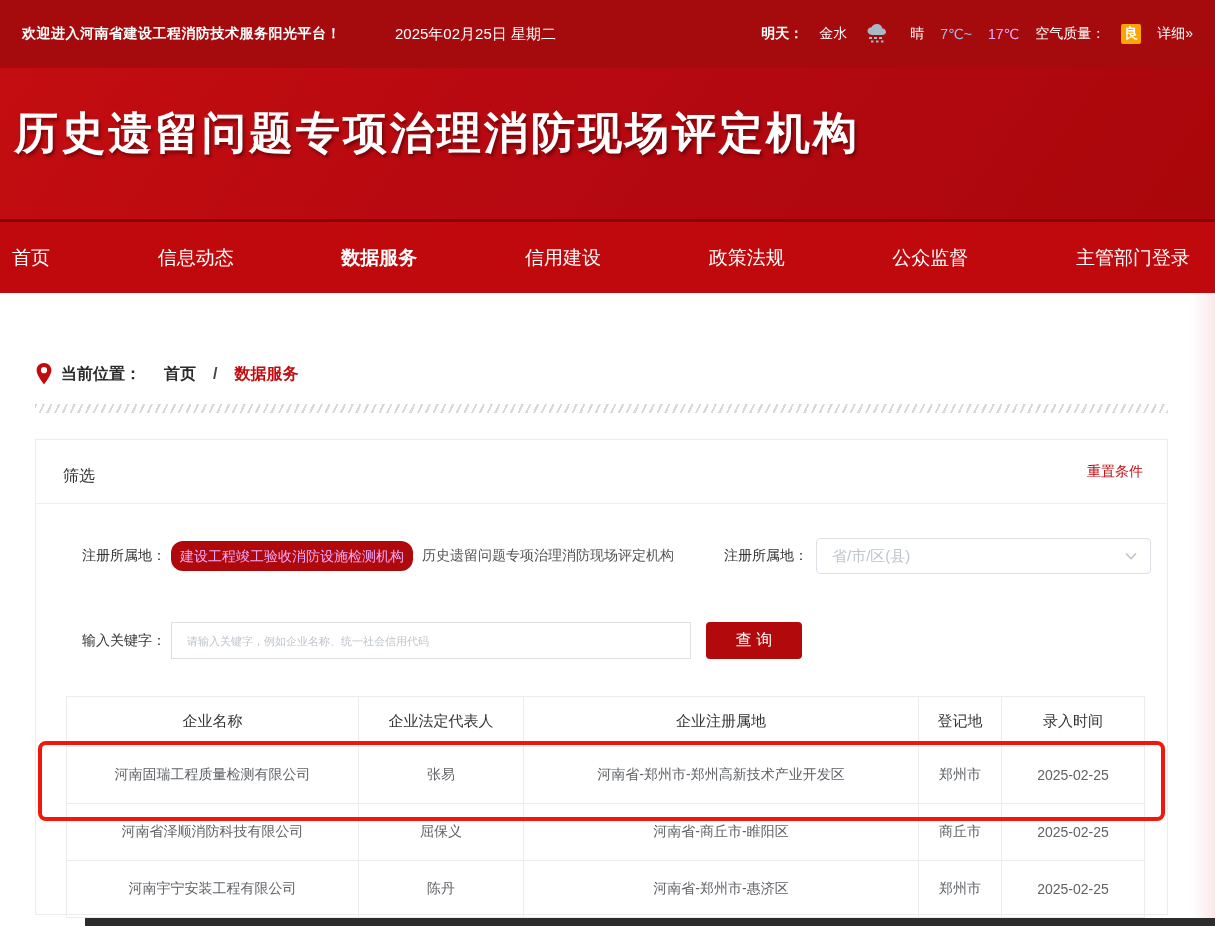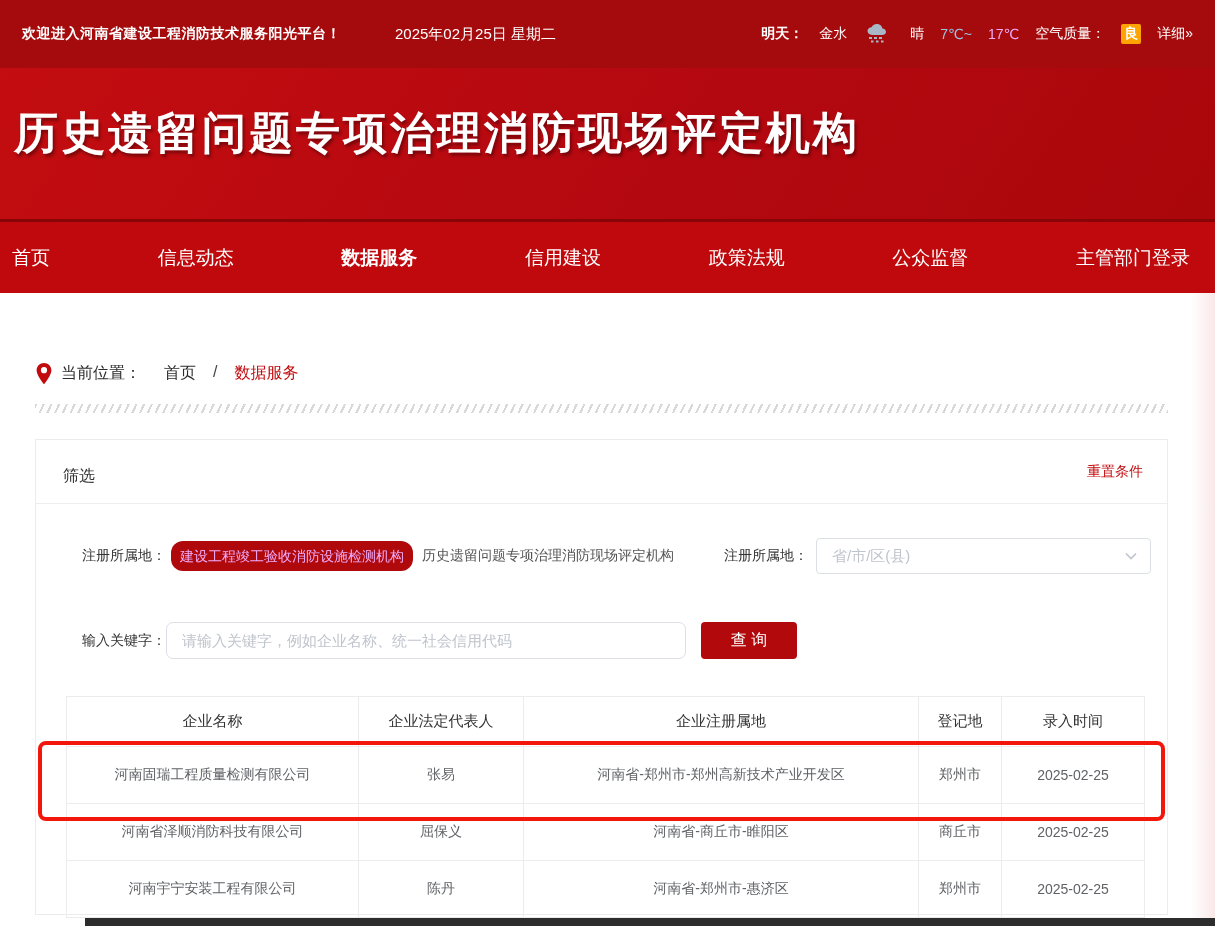--- a/index.html
+++ b/index.html
@@ -40,21 +40,21 @@
   .nav {
     height:74px; background:#bf090c; border-top:3px solid #870407;
     display:flex; align-items:center; justify-content:space-between;
     padding:0 25px 0 12px;
   }
   .nav-item { color:#fff; font-size:19px; cursor:pointer; white-space:nowrap; }
   .nav-item.active { font-weight:bold; }
 
   
   .breadcrumb {
-    margin:70px 0 0 36px; display:flex; gap:9px; font-size:16px; color:#2b2b2b;
+    margin:70px 0 0 36px; display:flex; align-items:center; gap:9px; font-size:16px; color:#2b2b2b;font-weight:bold;
   }
   .pin-icon { width:16px; height:22px; }
   .crumb-sep { margin:0 8px; color:#444; }
   .crumb-current { color:#c20b0e; }
   .slash-divider {
     margin:19px 0 0 35px; width:1133px; height:9px;
     background:repeating-linear-gradient(115deg,#d8d8d8 0 2px,transparent 2px 7px);
   }
 
   
@@ -82,22 +82,22 @@
   .region-group { margin-left:auto; margin-right:16px; display:flex; align-items:center; }
   .select-box {
     width:335px; height:36px; border:1px solid #dcdfe6; border-radius:4px; margin-left:8px;
     display:flex; align-items:center; justify-content:space-between;
     padding:0 12px 0 15px; cursor:pointer; background:#fff;
   }
   .select-placeholder { color:#bfc4cc; font-size:15px; }
   .chevron-icon { width:14px; height:14px; }
 
   .keyword-input {
-    width:520px; height:37px; border:1px solid #dcdfe6; border-radius:7px;
-    padding:0 15px; font-size:15px; color:#333; outline:none;
+    margin-left:5px; width:520px; height:37px; border:1px solid #dcdfe6; border-radius:0;
+    padding:0 15px; font-size:11px; color:#333; outline:none;
     font-family:"Liberation Sans","DejaVu Sans",sans-serif;
   }
   .keyword-input::placeholder { color:#bfc4cc; }
   .search-btn {
     margin-left:15px; width:96px; height:37px; background:#b2090c; color:#fff;
     border:none; border-radius:4px; font-size:16px; cursor:pointer; white-space:nowrap;
     font-family:"Liberation Sans","DejaVu Sans",sans-serif;
   }
 
   

